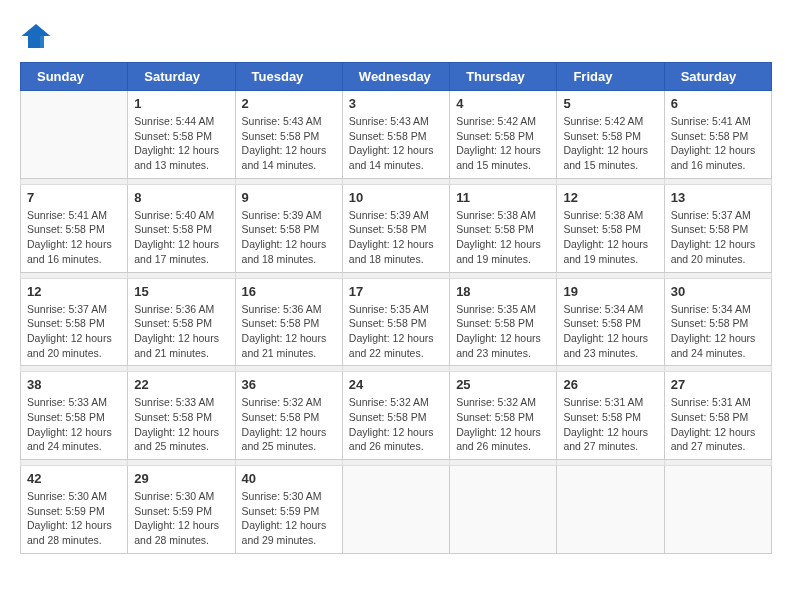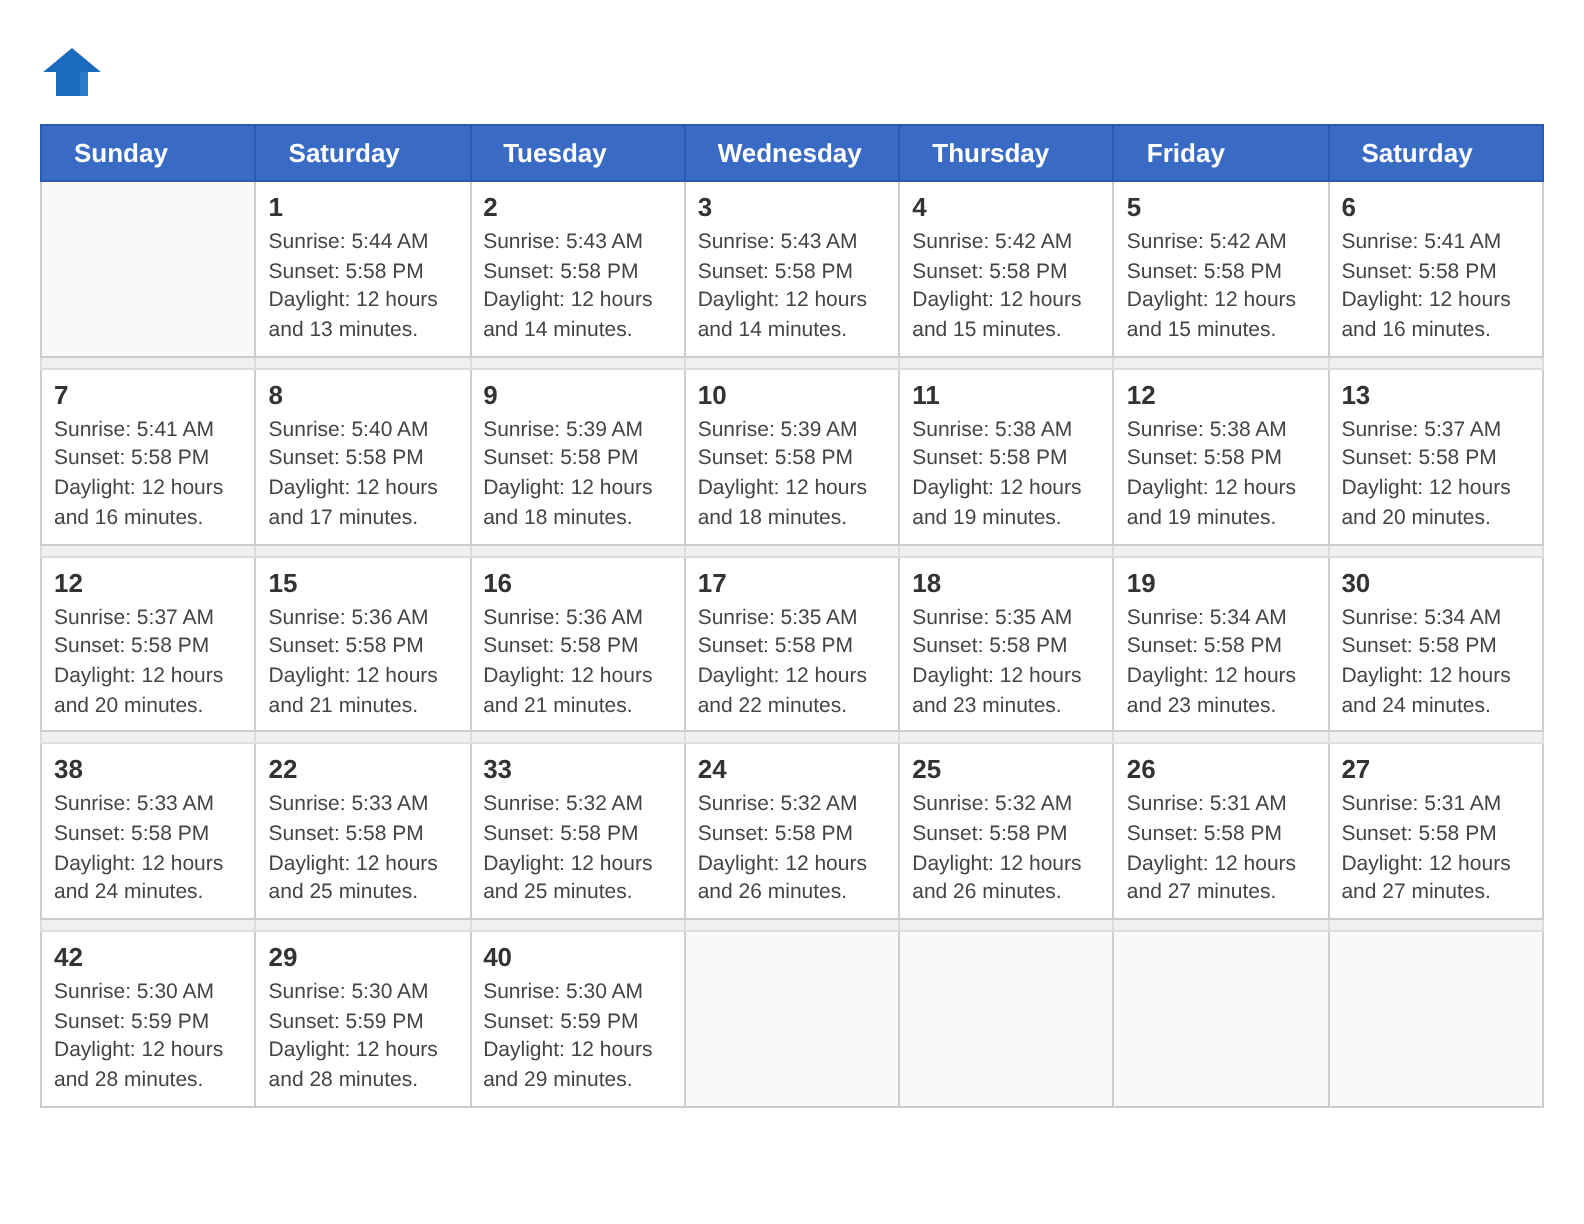--- a/index.html
+++ b/index.html
@@ -248,21 +248,21 @@
       <tr>
         <td>
           <span class="day-number">38</span>
           <div class="day-info">Sunrise: 5:33 AM<br>Sunset: 5:58 PM<br>Daylight: 12 hours and 24 minutes.</div>
         </td>
         <td>
           <span class="day-number">22</span>
           <div class="day-info">Sunrise: 5:33 AM<br>Sunset: 5:58 PM<br>Daylight: 12 hours and 25 minutes.</div>
         </td>
         <td>
-          <span class="day-number">33</span>
+          <span class="day-number">36</span>
           <div class="day-info">Sunrise: 5:32 AM<br>Sunset: 5:58 PM<br>Daylight: 12 hours and 25 minutes.</div>
         </td>
         <td>
           <span class="day-number">24</span>
           <div class="day-info">Sunrise: 5:32 AM<br>Sunset: 5:58 PM<br>Daylight: 12 hours and 26 minutes.</div>
         </td>
         <td>
           <span class="day-number">25</span>
           <div class="day-info">Sunrise: 5:32 AM<br>Sunset: 5:58 PM<br>Daylight: 12 hours and 26 minutes.</div>
         </td>

